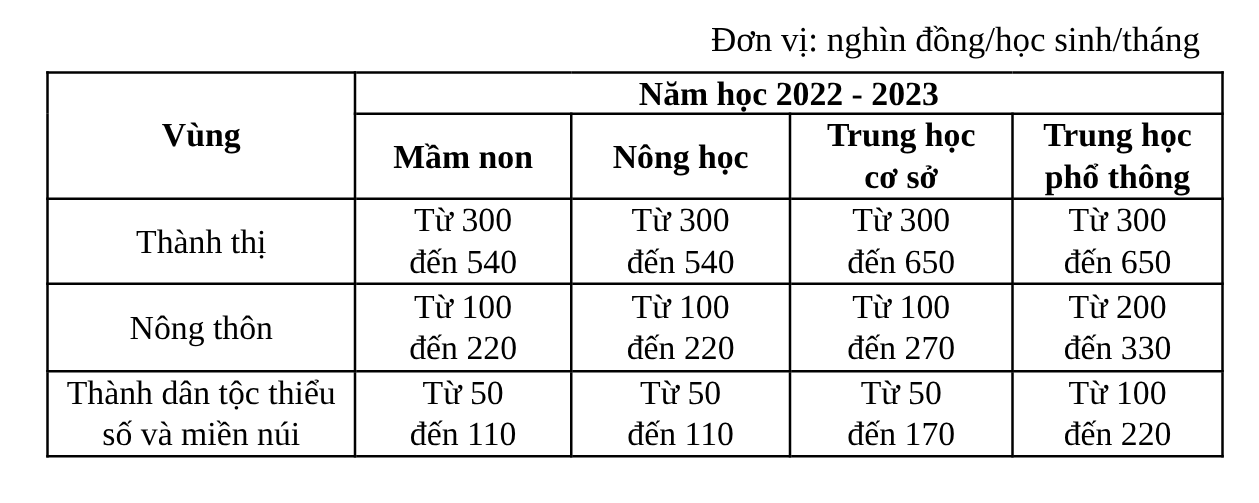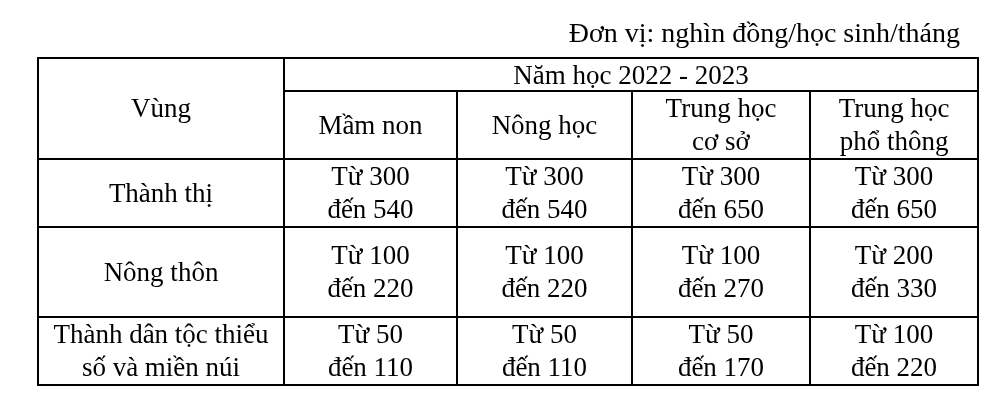--- a/index.html
+++ b/index.html
@@ -35,26 +35,26 @@
   .fee-table td {
     border: 2px solid #000000;
     text-align: center;
     vertical-align: middle;
     font-size: 27px;
     line-height: 33px;
     padding: 0;
     white-space: pre-line;
     overflow: hidden;
   }
-  .fee-table th { font-weight: normal; }
+  .fee-table th { font-weight: bold; }
   tr.row-year   { height: 33px; }
   tr.row-year th.year-header { line-height: 30px; }
   tr.row-levels { height: 68px; }
   tr.row-body-1 { height: 66px; margin-left: 16px; }
-  tr.row-body-2 { height: 90px; }
+  tr.row-body-2 { height: 70px; }
   tr.row-body-3 { height: 64px; }
 </style>
 </head>
 <body>
 
 <div class="unit-label">Đơn vị: nghìn đồng/học sinh/tháng</div>
 
 <table class="fee-table">
   <colgroup>
     <col style="width:246px">

